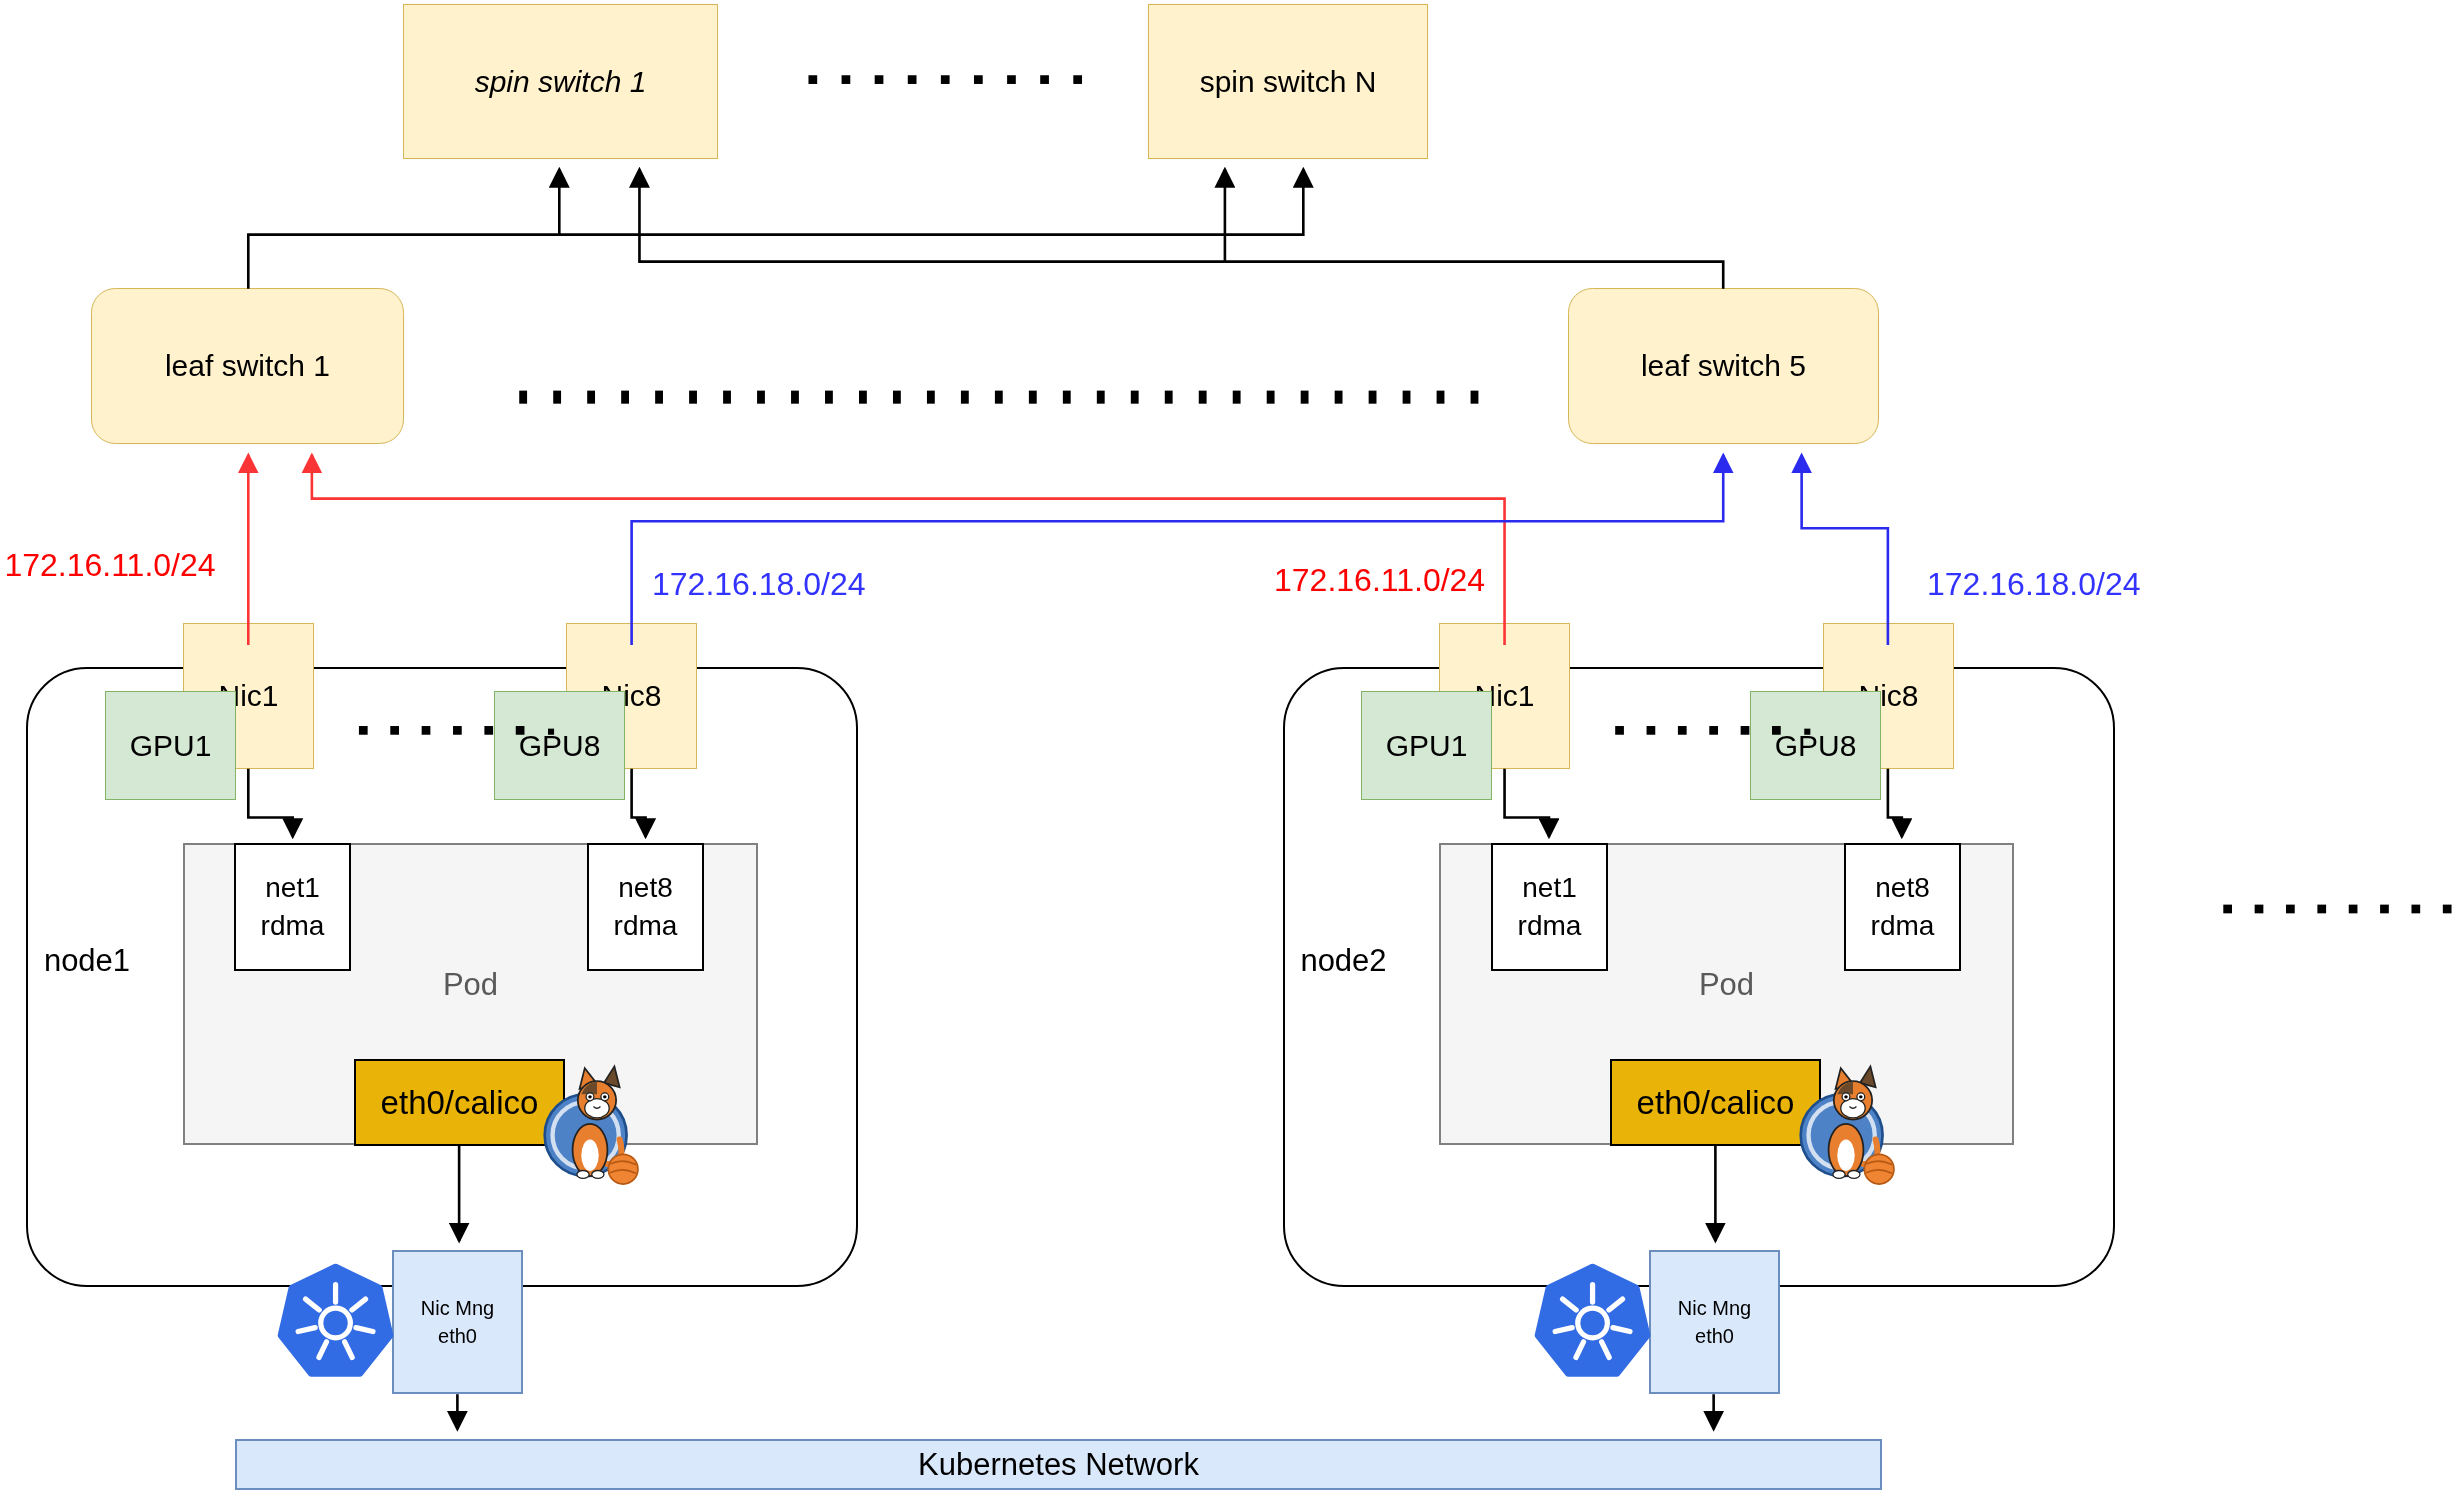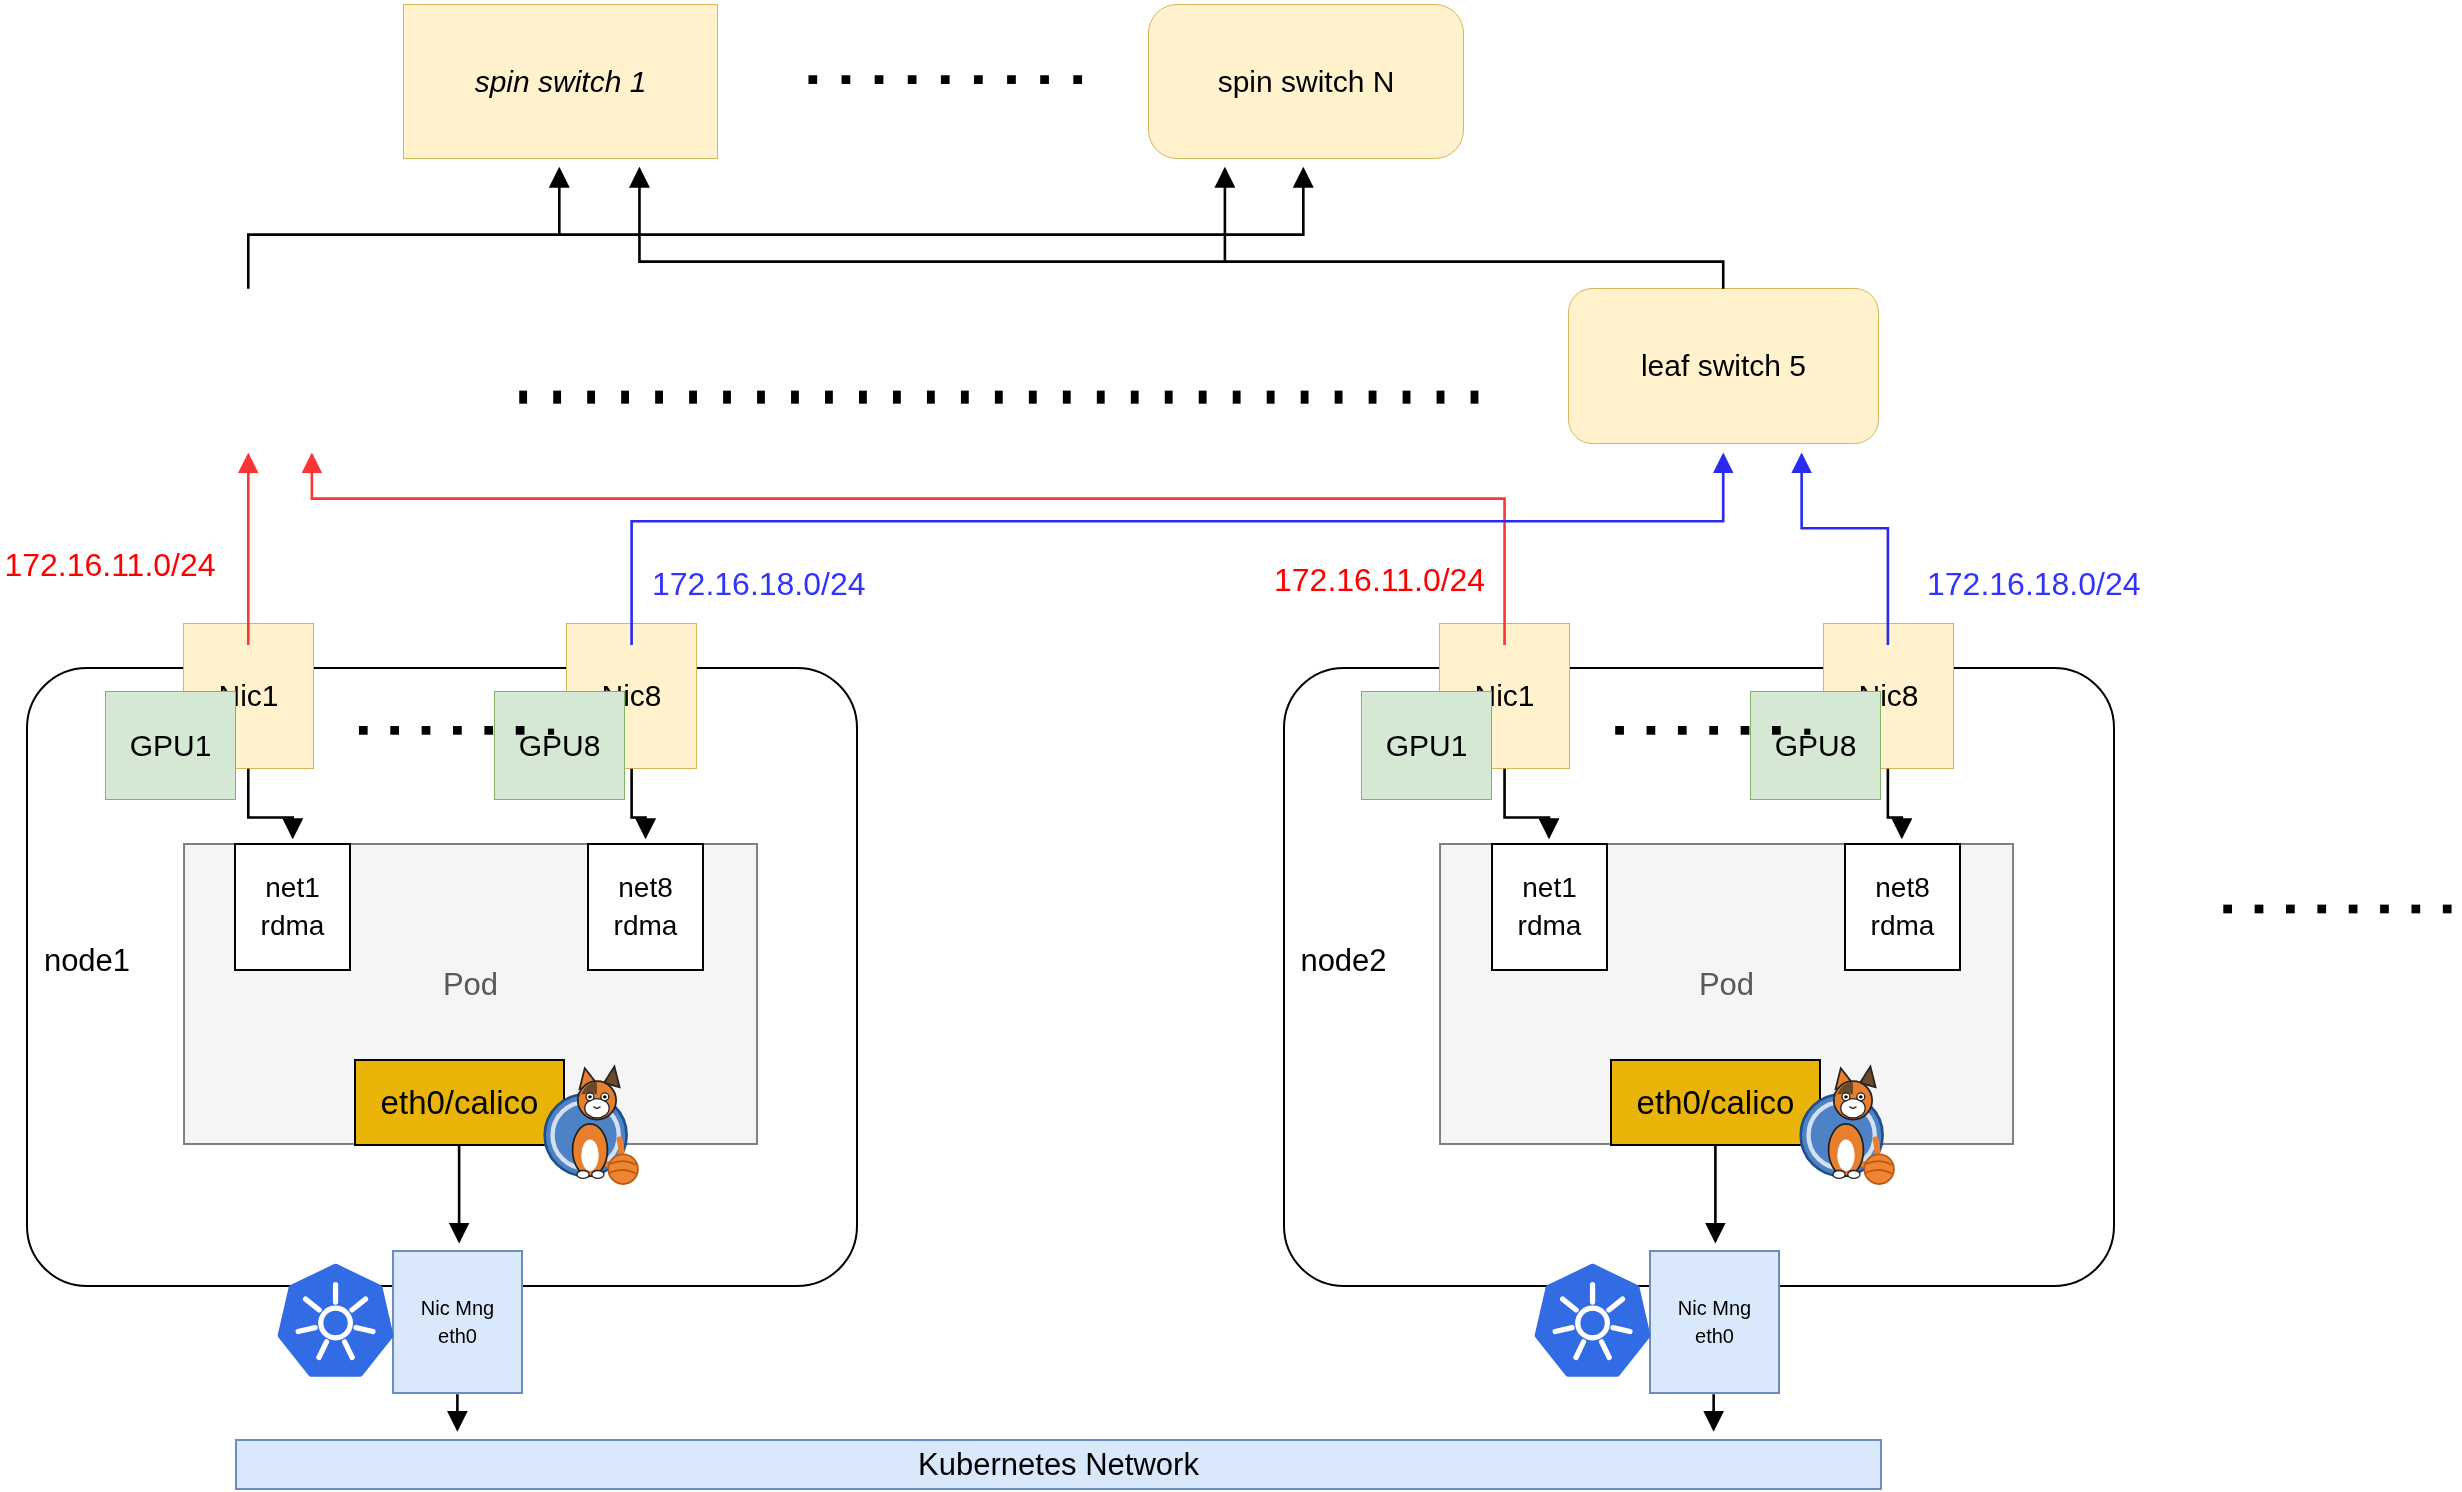--- a/index.html
+++ b/index.html
@@ -52,24 +52,27 @@
   svg.wires{position:absolute;left:0;top:0;z-index:30;pointer-events:none;}
 </style>
 </head>
 <body>
 
 <div class="canvas">
 
   <div class="abs box switch" style="left:403px;top:4.4px;width:315px;height:155px;font-style:italic;">
     <span>spin switch 1</span>
   </div>
-  <div class="abs box switch" style="left:1148px;top:4.4px;width:316px;height:155px;border-radius:29px;">
+  <div class="abs box switch" style="left:1148px;top:4.4px;width:280px;height:155px;">
     <span>spin switch N</span>
   </div>
 
+  <div class="abs box switch leaf" style="left:91px;top:288px;width:313px;height:156px;">
+    <span>leaf switch 1</span>
+  </div>
   <div class="abs box switch leaf" style="left:1568px;top:288px;width:311px;height:156px;">
     <span>leaf switch 5</span>
   </div>
 
   <div class="abs subnet red" style="left:4.4px;top:547px;">172.16.11.0/24</div>
   <div class="abs subnet blue" style="left:652px;top:566px;">172.16.18.0/24</div>
   <div class="abs subnet red" style="left:1274px;top:562px;">172.16.11.0/24</div>
   <div class="abs subnet blue" style="left:1927px;top:566px;">172.16.18.0/24</div>
 
   <div class="abs node-rect" style="left:26px;top:667px;width:832px;height:620px;"></div>

